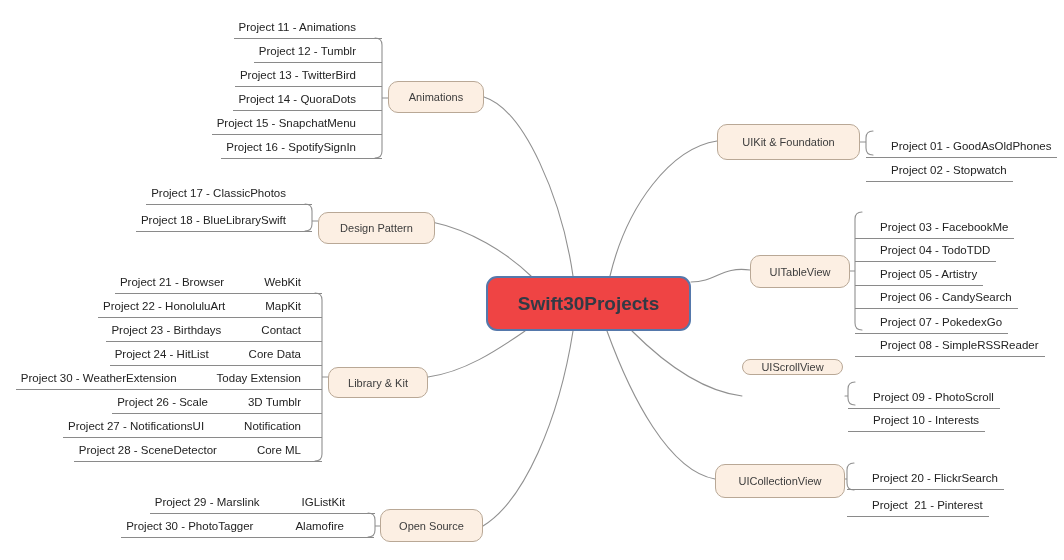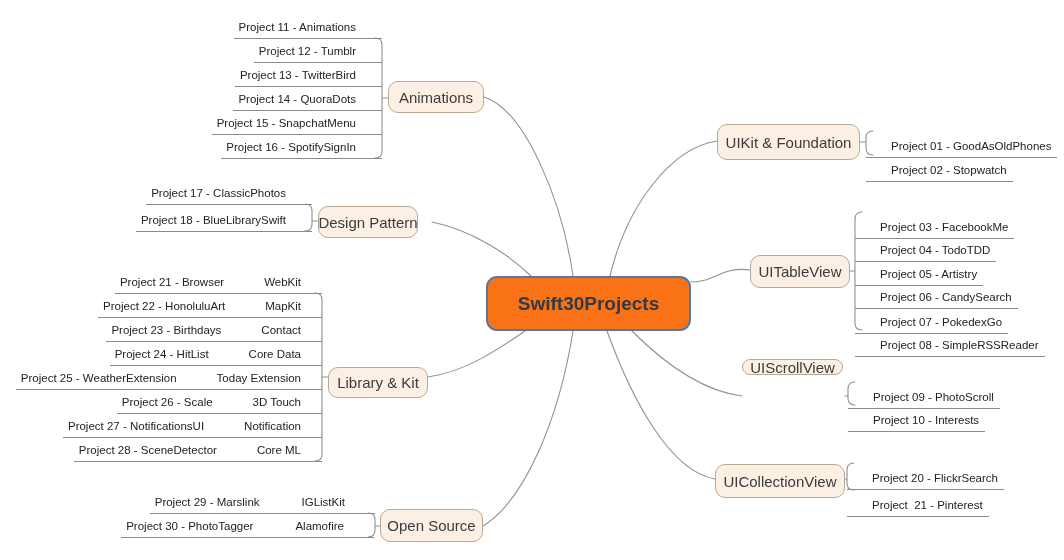--- a/index.html
+++ b/index.html
@@ -5,24 +5,24 @@
   html,body{margin:0;padding:0;background:#fff;}
   .canvas{
     position:relative;width:1064px;height:560px;background:#ffffff;
     font-family:"Liberation Sans","DejaVu Sans",sans-serif;overflow:hidden;
   }
   svg.links{position:absolute;left:0;top:0;pointer-events:none;}
   svg.links path{fill:none;stroke:#909090;stroke-width:1.1;stroke-linecap:round;}
   .node{
     position:absolute;display:flex;align-items:center;justify-content:center;
     background:#fcefe3;border:1.5px solid #b9a896;border-radius:10px;
-    font-size:15px;color:#3c3c3c;white-space:pre;box-sizing:border-box;
+    font-size:11px;color:#3c3c3c;white-space:pre;box-sizing:border-box;
   }
   .node.center{
-    background:#f97316;border:2px solid #5578ab;border-radius:11px;
+    background:#ef4444;border:2px solid #5578ab;border-radius:11px;
     font-size:19px;font-weight:bold;color:#333a45;
   }
   .leaf{
     position:absolute;height:22px;line-height:22px;font-size:11.5px;color:#232323;
     border-bottom:1px solid #8a8a8a;white-space:pre;box-sizing:content-box;
   }
   .leaf.l{padding:0 26px 0 5px;text-align:right;}
   .leaf.r{padding:0 6px 0 25px;text-align:left;margin-top:26px;}
   .leaf.duo{display:flex;justify-content:flex-end;gap:40px;padding:0 21px 0 5px;}
   .leaf.duo.os{gap:42px;padding-right:30px;}
@@ -59,21 +59,21 @@
     <div class="node" style="left:388px;top:81px;width:96px;height:32px;">Animations</div>
     <div class="leaf l" style="right:682px;top:16px;">Project 11 - Animations</div>
     <div class="leaf l" style="right:682px;top:40px;">Project 12 - Tumblr</div>
     <div class="leaf l" style="right:682px;top:64px;">Project 13 - TwitterBird</div>
     <div class="leaf l" style="right:682px;top:88px;">Project 14 - QuoraDots</div>
     <div class="leaf l" style="right:682px;top:112px;">Project 15 - SnapchatMenu</div>
     <div class="leaf l" style="right:682px;top:136px;">Project 16 - SpotifySignIn</div>
   </div>
 
   <div>
-    <div class="node" style="left:318px;top:206px;width:100px;height:32px;">Design Pattern</div>
+    <div class="node" style="left:318px;top:212px;width:117px;height:32px;">Design Pattern</div>
     <div class="leaf l" style="right:752px;top:182px;">Project 17 - ClassicPhotos</div>
     <div class="leaf l" style="right:752px;top:209px;">Project 18 - BlueLibrarySwift</div>
   </div>
 
   <div>
     <div class="node" style="left:328px;top:367px;width:100px;height:31px;">Library &amp; Kit</div>
     <div class="leaf duo" style="right:742px;top:271px;">
       <span>Project 21 - Browser</span>
       <span>WebKit</span>
     </div>
@@ -83,26 +83,26 @@
     </div>
     <div class="leaf duo" style="right:742px;top:319px;">
       <span>Project 23 - Birthdays</span>
       <span>Contact</span>
     </div>
     <div class="leaf duo" style="right:742px;top:343px;">
       <span>Project 24 - HitList</span>
       <span>Core Data</span>
     </div>
     <div class="leaf duo" style="right:742px;top:367px;">
-      <span>Project 25 - WeatherExtension</span>
+      <span>Project 30 - WeatherExtension</span>
       <span>Today Extension</span>
     </div>
     <div class="leaf duo" style="right:742px;top:391px;">
       <span>Project 26 - Scale</span>
-      <span>3D Touch</span>
+      <span>3D Tumblr</span>
     </div>
     <div class="leaf duo" style="right:742px;top:415px;justify-content:flex-end;">
       <span>Project 27 - NotificationsUI</span>
       <span>Notification</span>
     </div>
     <div class="leaf duo" style="right:742px;top:439px;">
       <span>Project 28 - SceneDetector</span>
       <span>Core ML</span>
     </div>
   </div>

